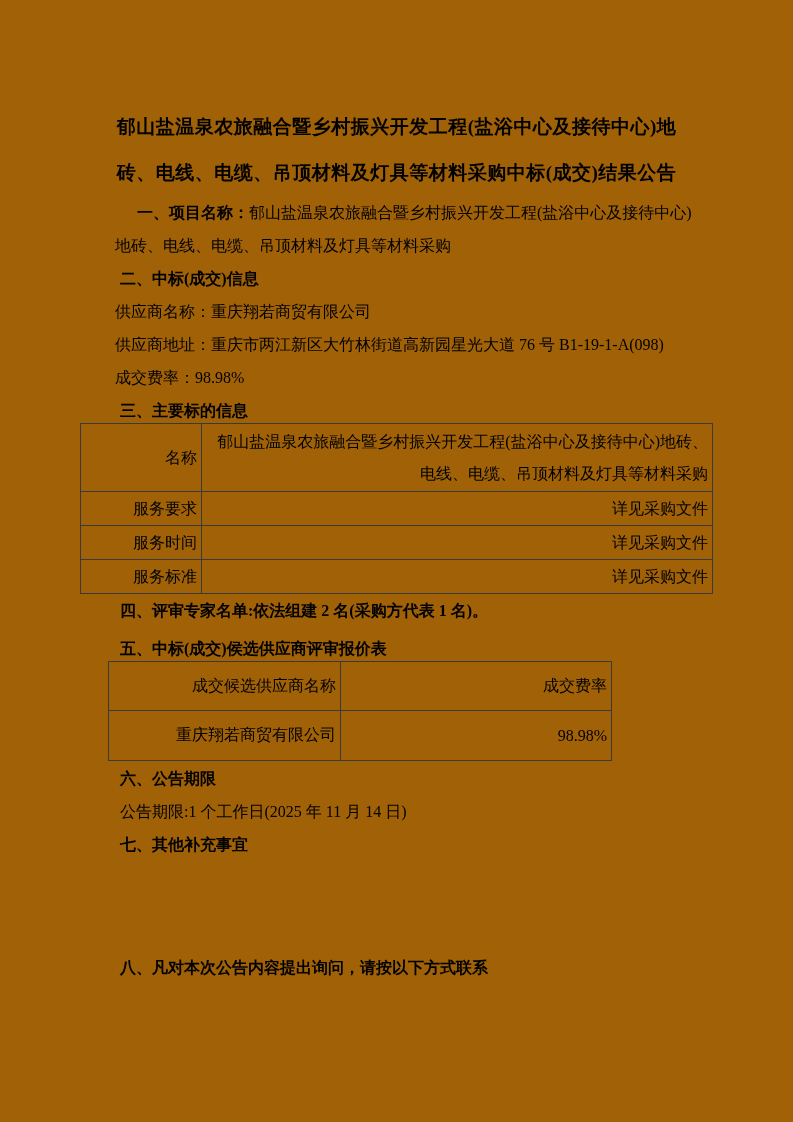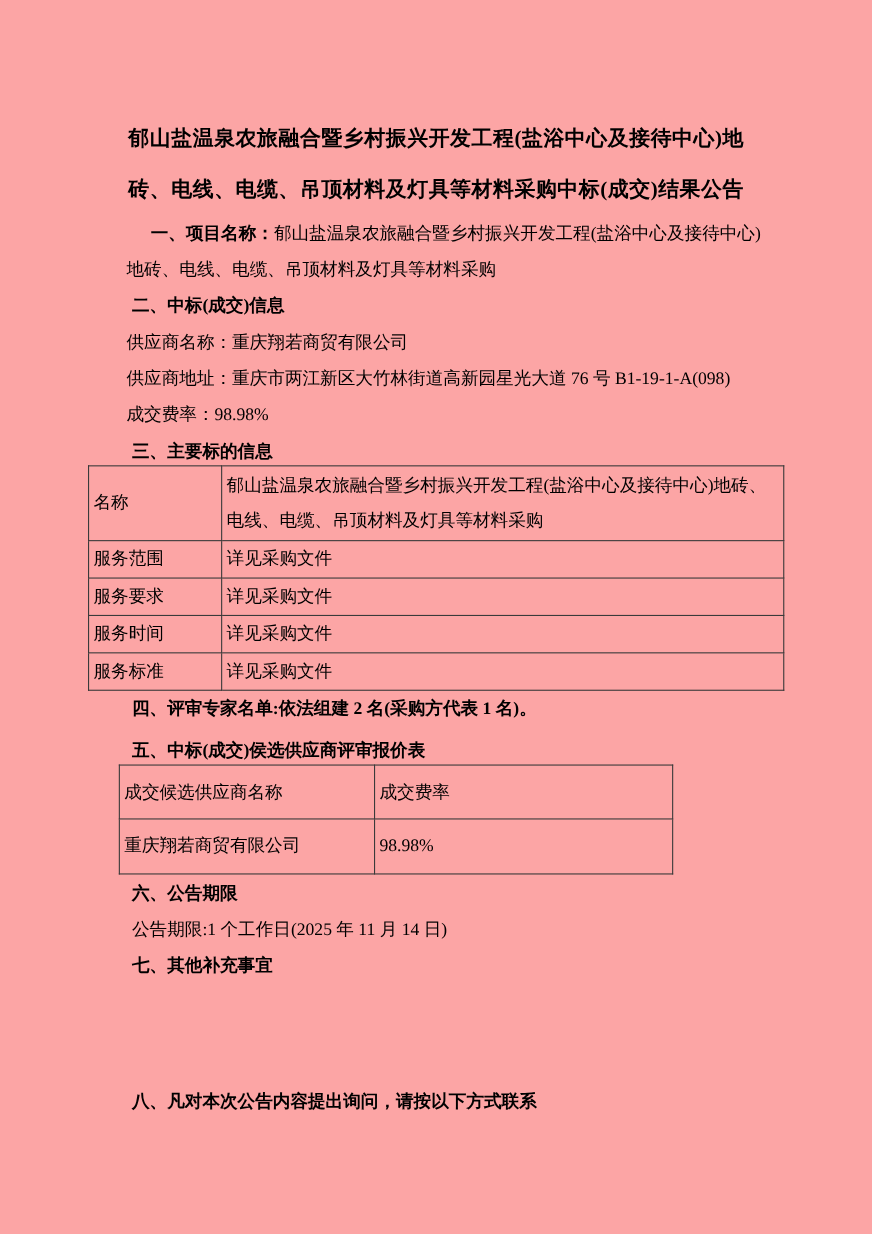--- a/index.html
+++ b/index.html
@@ -1,33 +1,33 @@
 <!DOCTYPE html>
 <html><head>
 <meta charset="utf-8">
 <style>
   html,body{margin:0;padding:0;background:#888;}
   .page{
-    width:793px;height:1122px;background:#fca5a5;margin:0 auto;
+    width:793px;height:1122px;background:#a16207;margin:0 auto;
     box-sizing:border-box;padding:104px 80px 0 80px;overflow:hidden;
     font-family:"Liberation Serif","DejaVu Serif",serif;
     color:#000;position:relative;
   }
   .title{
     margin:0;font-size:19px;font-weight:bold;text-align:center;
     line-height:46px;letter-spacing:0.5px;
   }
   .ln{margin:0;font-size:16px;line-height:33px;white-space:nowrap;}
   .body-ln{margin-left:35px;}
   .head-ln{margin-left:18px;text-indent:22px;font-weight:bold;}
   .plain-ind{margin-left:18px;text-indent:22px;font-weight:normal;}
   .lbl-bold{font-weight:bold;}
   table{border-collapse:collapse;table-layout:fixed;}
   td,th{border:1px solid #3a3a3a;font-size:16px;font-weight:normal;
-        text-align:left;vertical-align:middle;padding:0 4px;box-sizing:border-box;}
+        text-align:right;vertical-align:middle;padding:0 4px;box-sizing:border-box;}
   .t1{width:633px;margin-top:-4px;}
   .t1 .c1{width:121px;}
   .t1 .row-name td{height:68px;line-height:32px;}
   .t1 .row-std td{height:34px;line-height:18px;}
   .t1 .val{white-space:normal;}
   .t2{width:504px;margin-left:28px;margin-top:-4px;}
   .t2 .c1{width:232px;}
   .t2 .hrow th{height:49px;}
   .t2 .drow td{height:50px;}
   .s5{margin-top:5px;}
@@ -49,24 +49,20 @@
   <p class="ln body-ln">供应商地址：重庆市两江新区大竹林街道高新园星光大道 76 号 B1-19-1-A(098)</p>
   <p class="ln body-ln">成交费率：98.98%</p>
 
   <p class="ln head-ln">三、主要标的信息</p>
 
   <table class="t1">
     <tbody>
       <tr class="row-name">
         <td class="c1">名称</td>
         <td class="val">郁山盐温泉农旅融合暨乡村振兴开发工程(盐浴中心及接待中心)地砖、电线、电缆、吊顶材料及灯具等材料采购</td>
-      </tr>
-      <tr class="row-std">
-        <td class="c1">服务范围</td>
-        <td>详见采购文件</td>
       </tr>
       <tr class="row-std">
         <td class="c1">服务要求</td>
         <td>详见采购文件</td>
       </tr>
       <tr class="row-std">
         <td class="c1">服务时间</td>
         <td>详见采购文件</td>
       </tr>
       <tr class="row-std">

